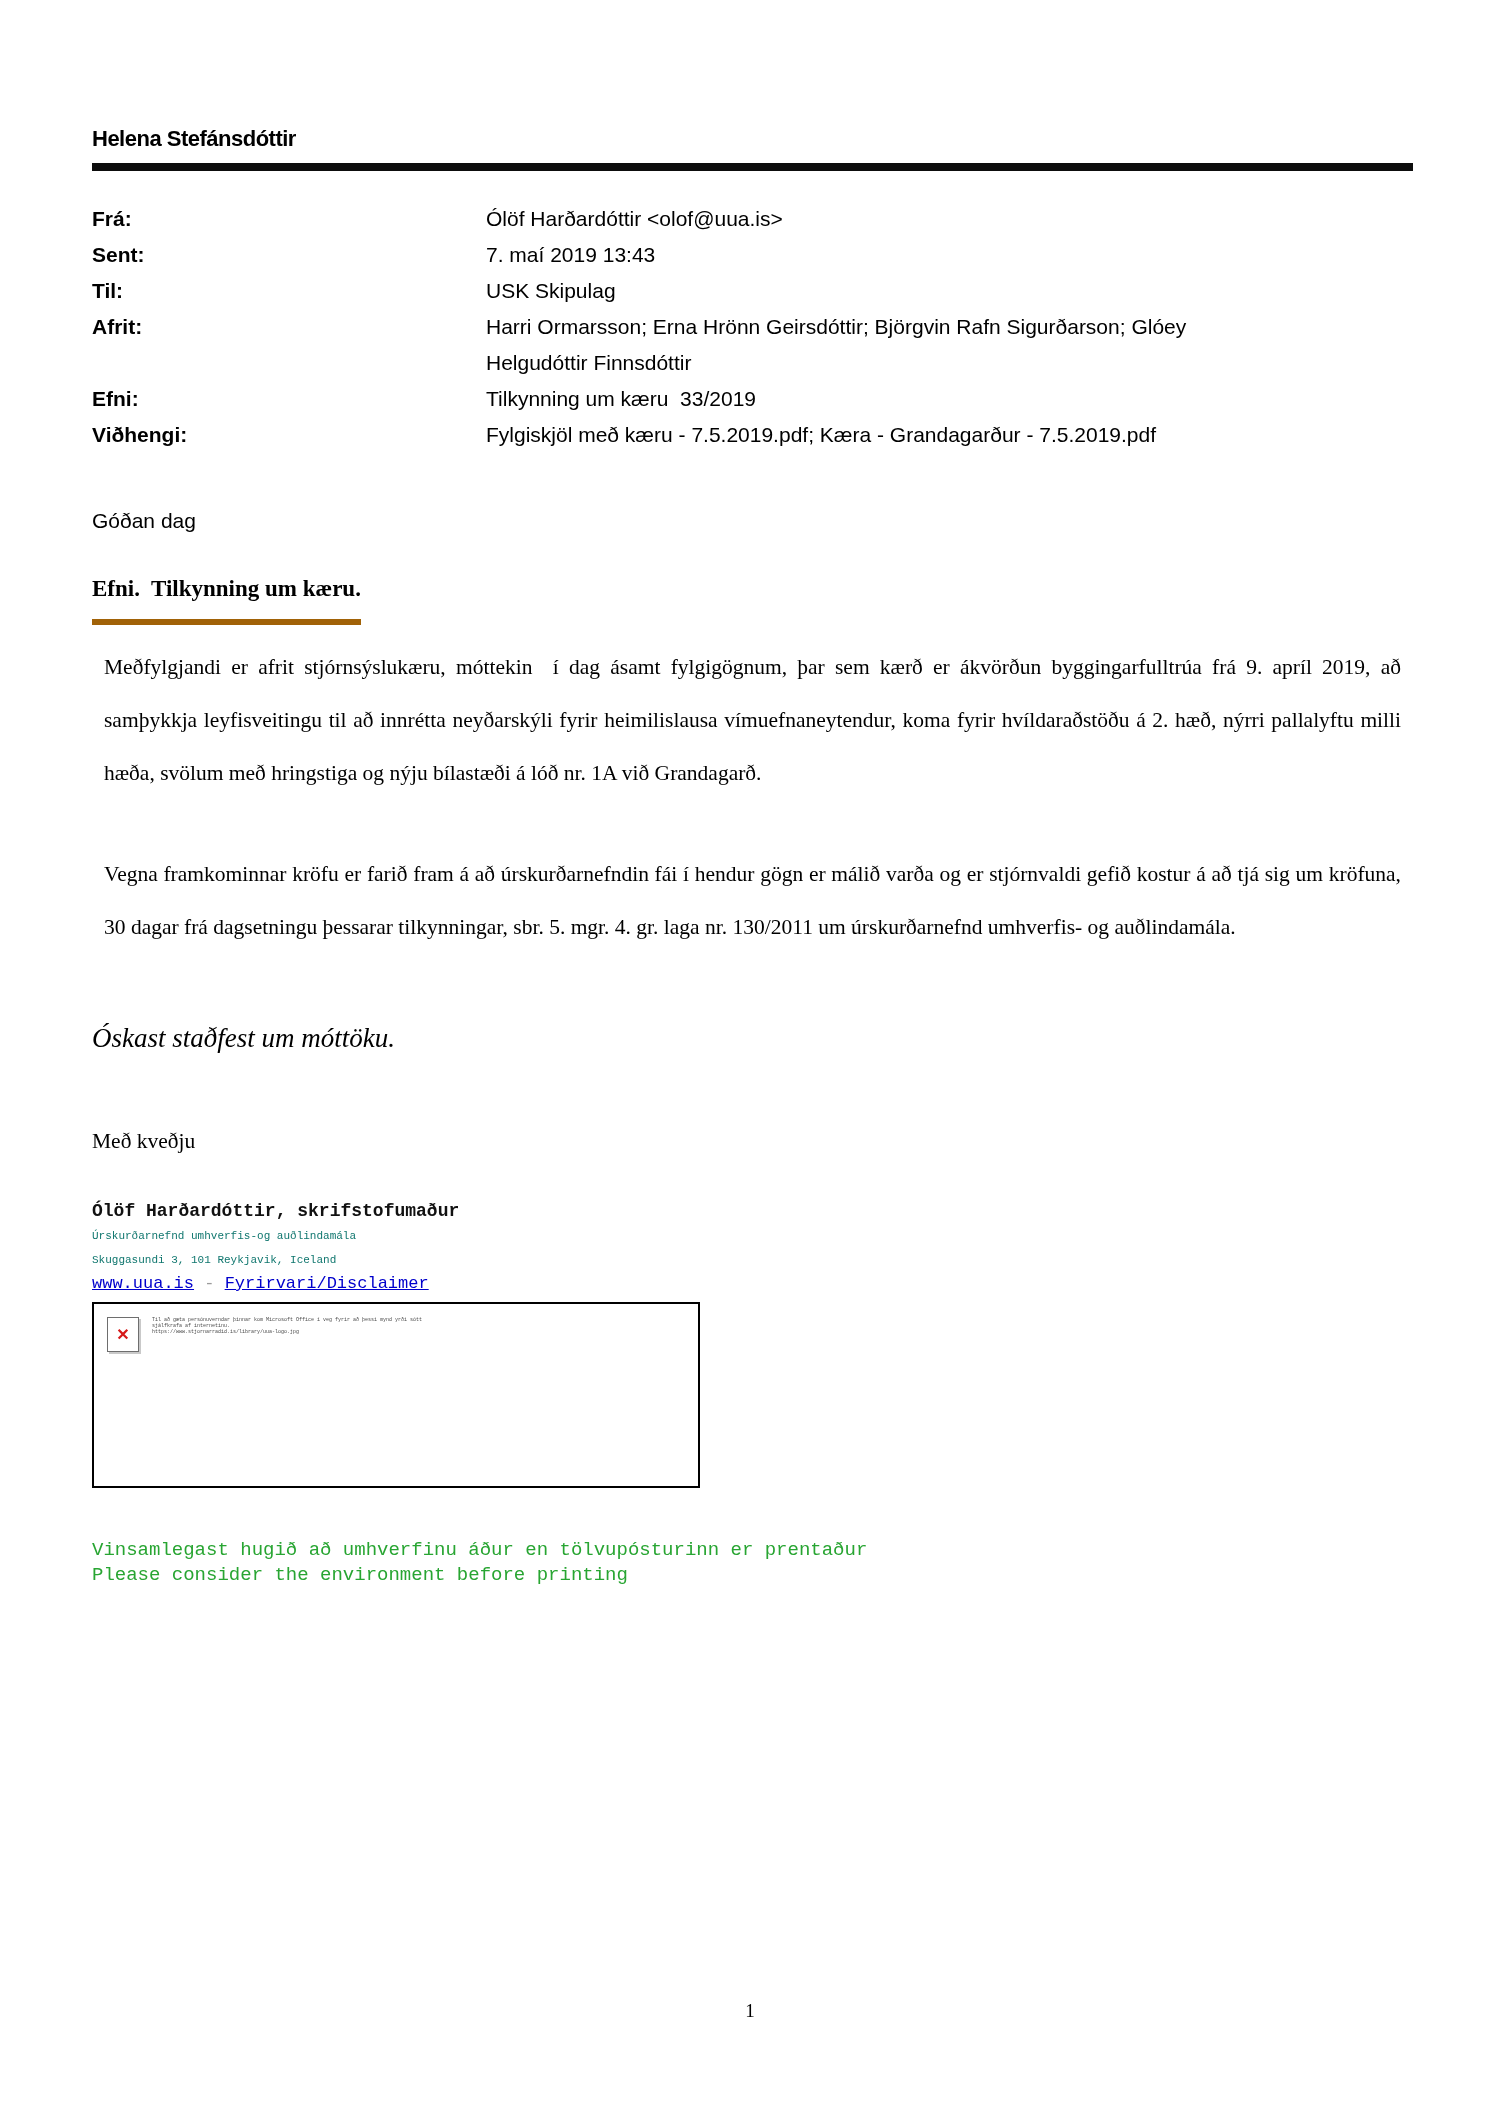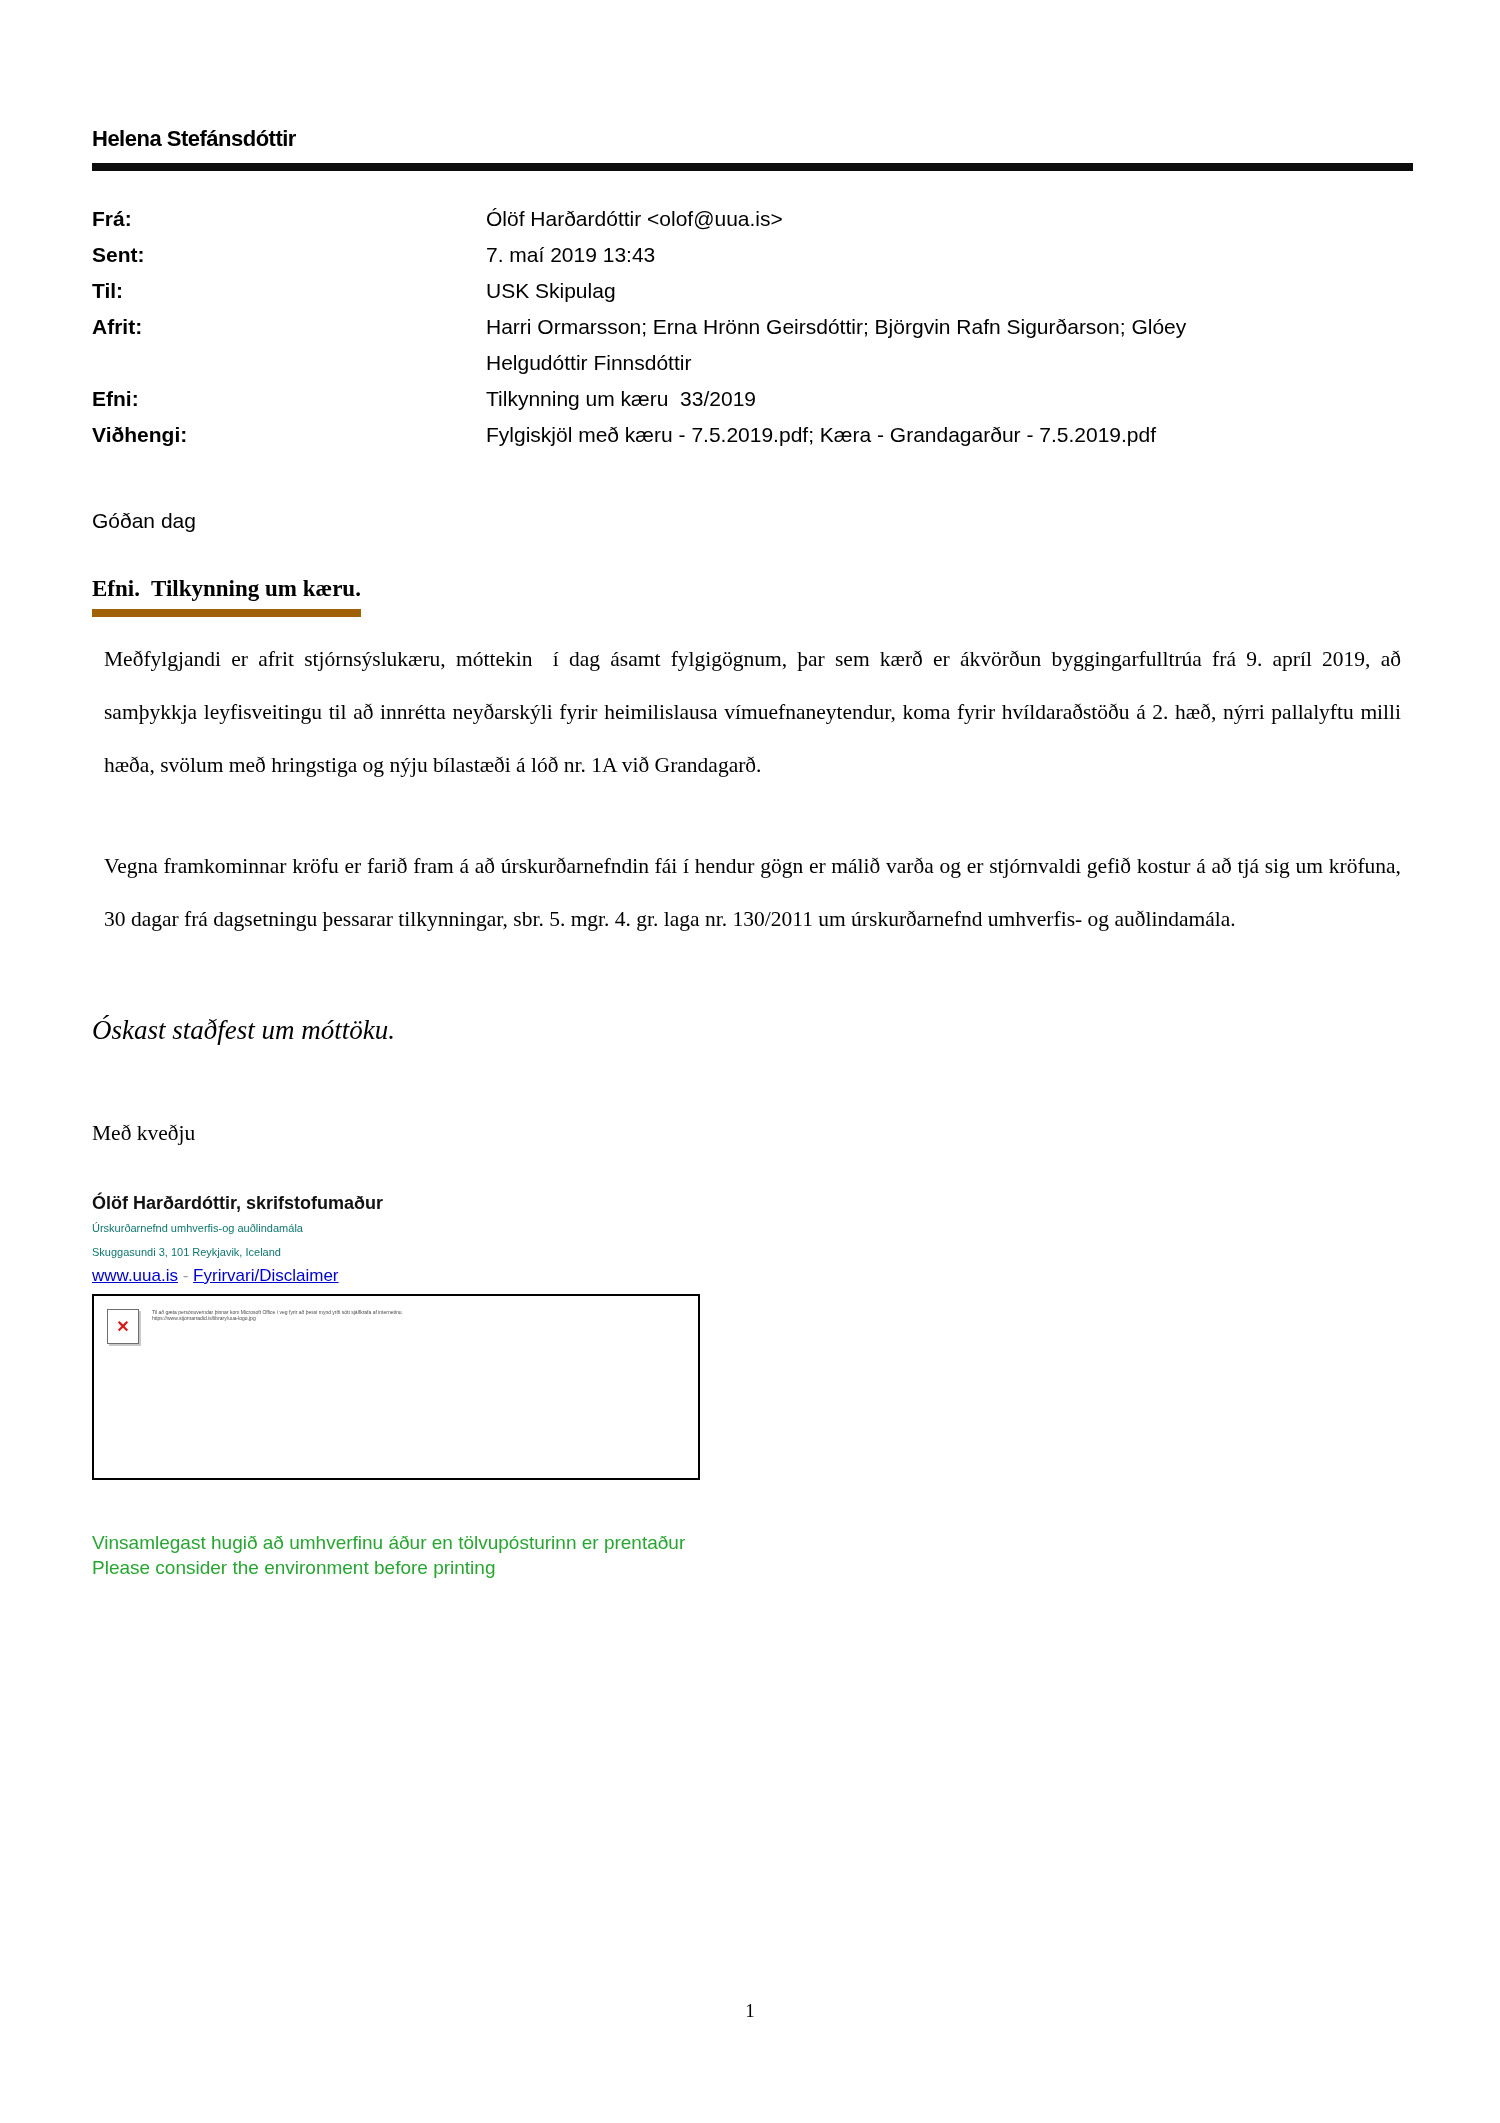--- a/index.html
+++ b/index.html
@@ -8,21 +8,21 @@
     width: 1500px;
     height: 2123px;
     background: #ffffff;
     box-sizing: border-box;
     padding: 122px 87px 0 92px;
     overflow: hidden;
     color: #000;
   }
   .sans  { font-family: "Liberation Sans", sans-serif; }
   .serif { font-family: "Liberation Serif", serif; }
-  .sig-font { font-family: Liberation Sans, sans-serif; }
+  .sig-font { font-family: Liberation Mono, monospace; }
 
   .recipient-title {
     font-family: "Liberation Sans", sans-serif;
     font-size: 22px;
     font-weight: bold;
     letter-spacing: -0.5px;
     line-height: 34px;
     margin: 0;
   }
   .header-rule {
@@ -46,22 +46,22 @@
     font-size: 21px;
     line-height: 28px;
   }
 
   .subject-heading {
     display: inline-block;
     margin-top: 40px;
     font-size: 23px;
     font-weight: bold;
     line-height: 28px;
-    border-bottom: 8px solid #a16207;
-    padding-bottom: 6px;
+    border-bottom: 6px solid #a16207;
+    padding-bottom: 16px;
     white-space: pre-wrap;
   }
 
   .body-paragraph {
     margin: 12px;
     margin-top: 16px;
     font-size: 21.5px;
     line-height: 53px;
     text-align: justify;
     white-space: pre-wrap;

